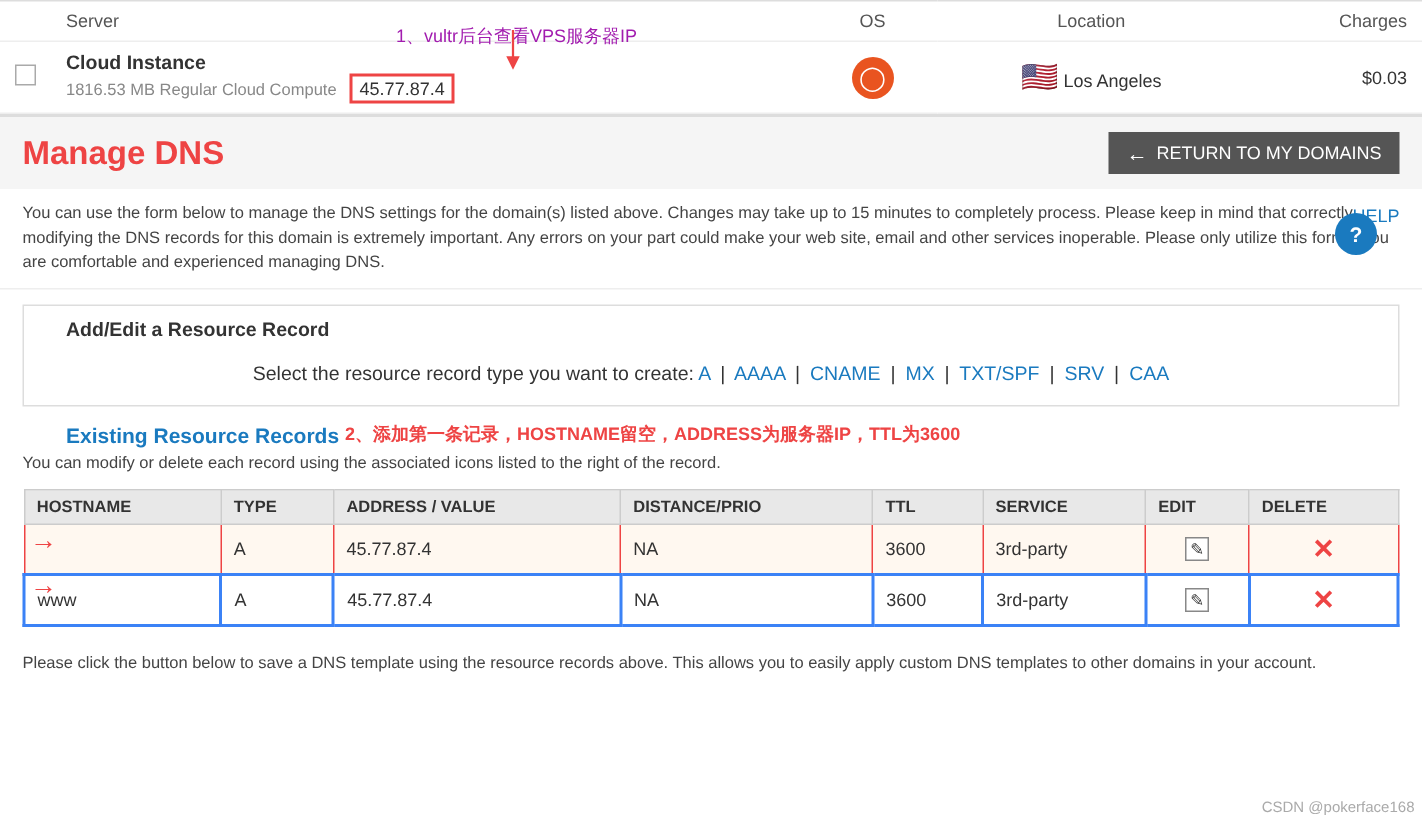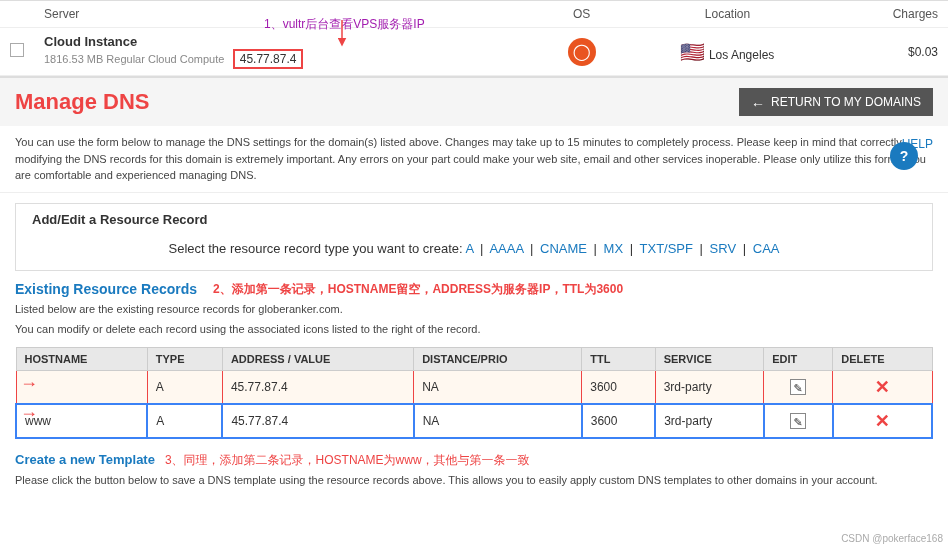--- a/index.html
+++ b/index.html
@@ -22,21 +22,21 @@
     .dns-title { color: #e44; font-size: 22px; font-weight: bold; }
     .return-btn { background: #555; color: #fff; padding: 6px 12px; text-decoration: none; font-size: 12px; display: inline-flex; align-items: center; gap: 6px; border: none; cursor: pointer; }
     .return-btn .arrow { font-size: 14px; }
 
     
     .info-text { padding: 8px 15px; font-size: 11px; color: #444; line-height: 1.5; border-bottom: 1px solid #eee; position: relative; }
     .help-btn { position: absolute; right: 15px; top: 8px; background: #1a7abf; color: #fff; width: 28px; height: 28px; border-radius: 50%; display: flex; align-items: center; justify-content: center; font-size: 14px; font-weight: bold; cursor: pointer; flex-direction: column; }
     .help-label { font-size: 12px; color: #1a7abf; text-align: center; margin-top: 1px; }
 
     
-    .add-edit-section { margin: 10px 15px; border: 1px solid #ddd; padding: 8px 16px; }
+    .add-edit-section { margin: 10px 15px; border: 1px solid #ddd; padding: 8px 28px; }
     .add-edit-title { font-size: 13px; font-weight: bold; color: #333; margin-bottom: 8px; }
     .record-type-row { text-align: center; padding: 6px; font-size: 13px; }
     .record-type-row a { color: #1a7abf; text-decoration: none; }
     .separator { color: #333; margin: 0 3px; }
 
     
     .existing-section { padding: 0 15px; margin-top: 8px; }
     .existing-title { color: #1a7abf; font-size: 14px; font-weight: bold; }
     .existing-sub { font-size: 11px; color: #444; line-height: 1.6; margin-top: 3px; }
 
@@ -144,25 +144,24 @@
     <span class="separator">|</span>
     <a href="#">TXT/SPF</a>
     <span class="separator">|</span>
     <a href="#">SRV</a>
     <span class="separator">|</span>
     <a href="#">CAA</a>
   </div>
 </div>
 
 <div class="existing-section">
-  <div style="display:flex; align-items:center; gap:16px;">
+  <div style="display:flex; align-items:flex-end; gap:4px;margin-left:29px;">
     <span class="existing-title">Existing Resource Records</span>
     <span class="note-red">2、添加第一条记录，HOSTNAME留空，ADDRESS为服务器IP，TTL为3600</span>
   </div>
-  <div class="existing-sub">Listed below are the existing resource records for globeranker.com.</div>
   <div class="existing-sub">You can modify or delete each record using the associated icons listed to the right of the record.</div>
 
   <table class="dns-table">
     <thead>
       <tr>
         <th>HOSTNAME</th>
         <th>TYPE</th>
         <th>ADDRESS / VALUE</th>
         <th>DISTANCE/PRIO</th>
         <th>TTL</th>
@@ -205,20 +204,16 @@
     </tbody>
   </table>
 
   <div style="position:relative; height:0; overflow:visible;">
     <div style="position:absolute; left:5px; top:-68px; color:#e44; font-size:18px;">→</div>
     <div style="position:absolute; left:5px; top:-38px; color:#e44; font-size:18px;">→</div>
   </div>
 </div>
 
 <div class="create-template">
-  <div style="display:flex; align-items:baseline; gap:10px;">
-    <span class="create-template-title">Create a new Template</span>
-    <span style="color:#e44; font-size:12px;">3、同理，添加第二条记录，HOSTNAME为www，其他与第一条一致</span>
-  </div>
   <div class="create-template-sub">Please click the button below to save a DNS template using the resource records above. This allows you to easily apply custom DNS templates to other domains in your account.</div>
 </div>
 
 <div class="watermark">CSDN @pokerface168</div>
 
 </body></html>

